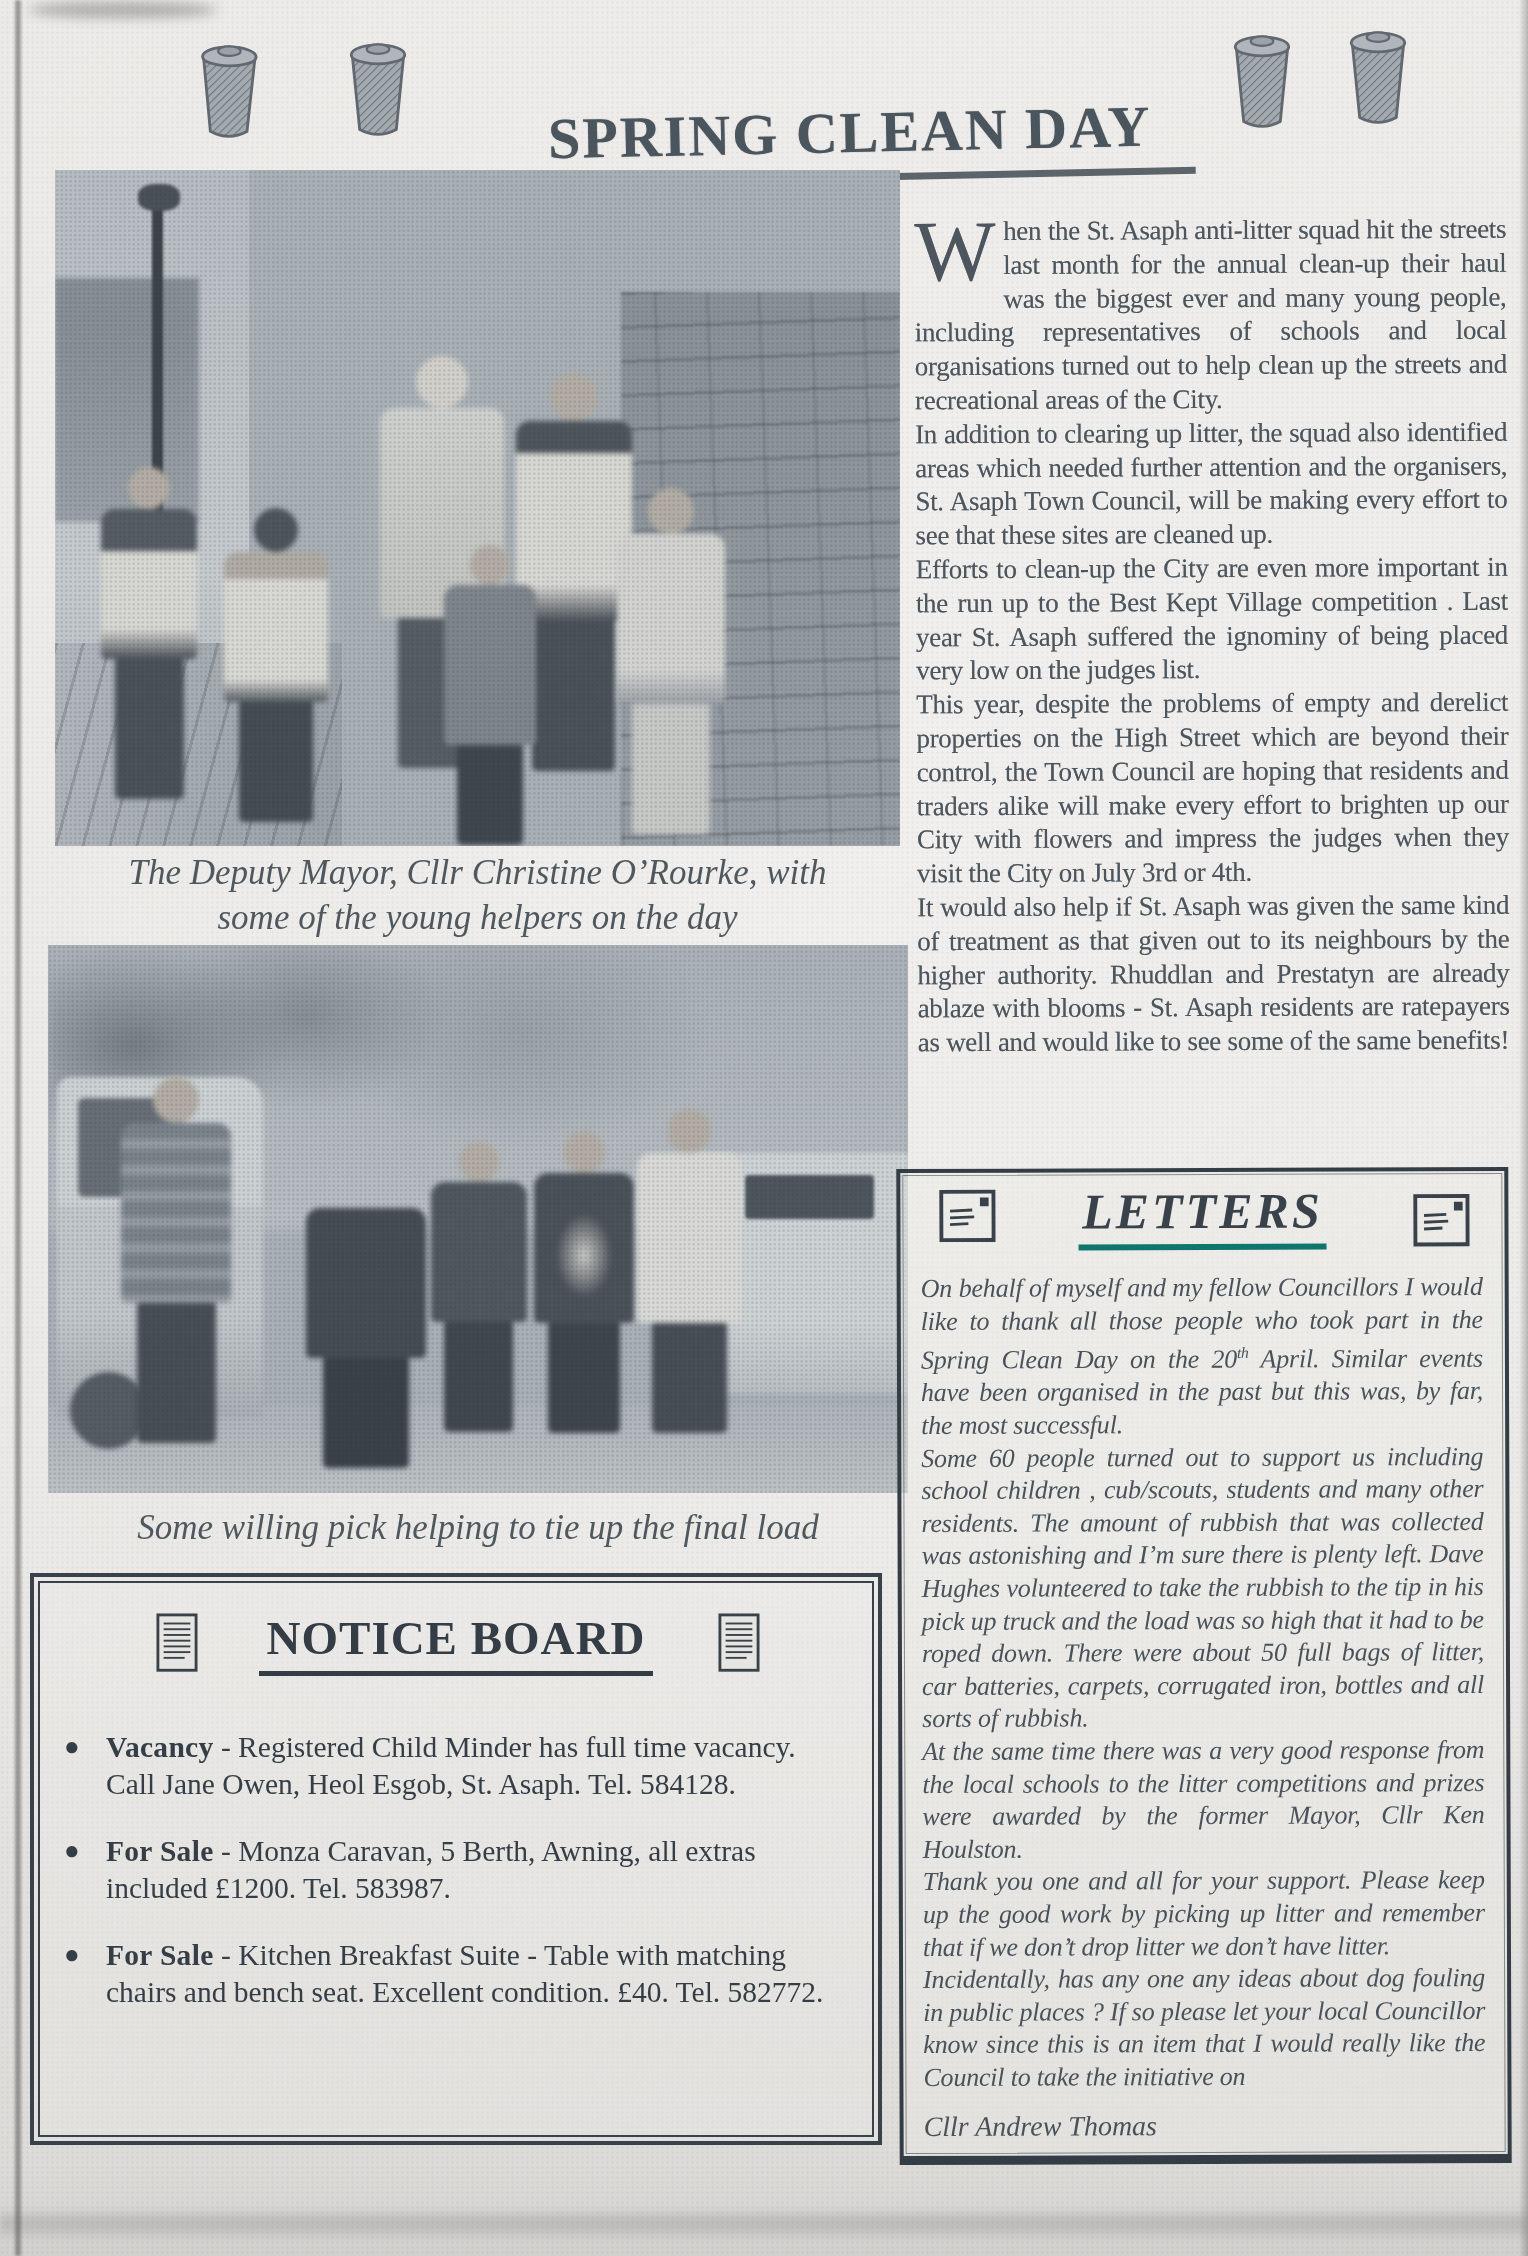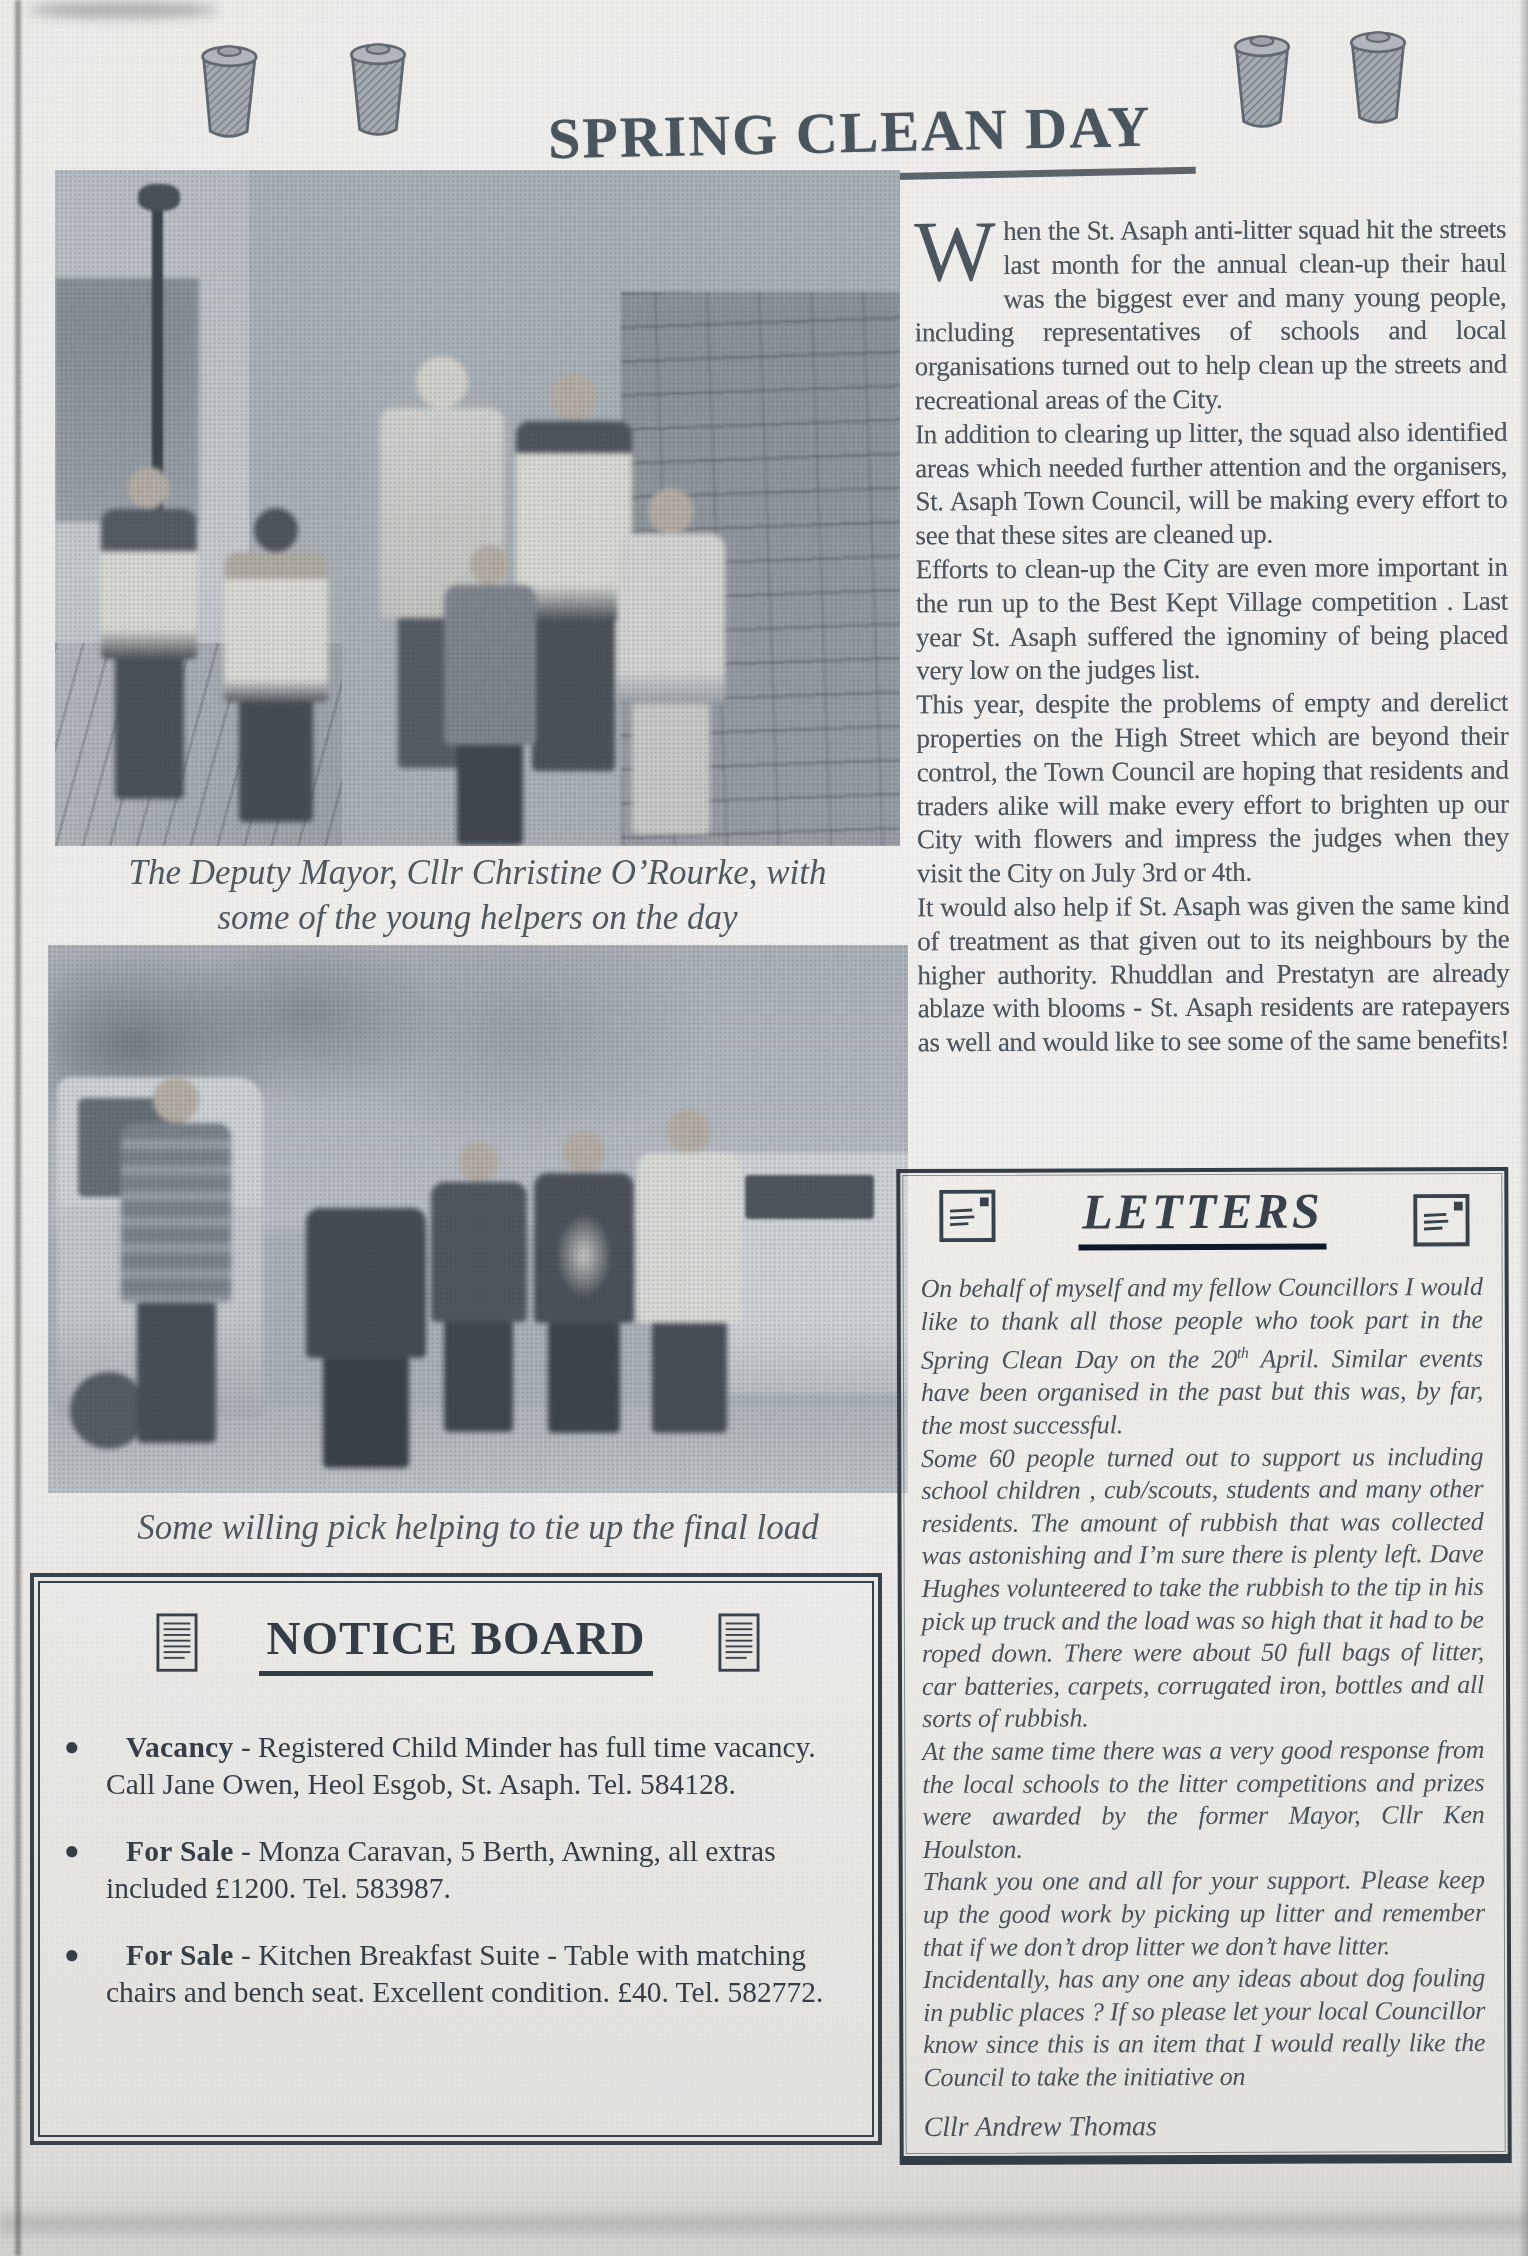--- a/index.html
+++ b/index.html
@@ -62,21 +62,21 @@
   #article p{margin:0;}
   .dropcap{float:left;font-size:86px;line-height:64px;padding:4px 8px 0 0;color:#4d565e;}
   
   #letters{position:absolute;left:898px;top:1168px;width:612px;height:996px;
     border:4px solid #343d45;border-bottom-width:9px;background:rgba(236,234,231,.4);
     box-sizing:border-box;transform:rotate(-.2deg);}
   #letters::before{content:"";position:absolute;inset:2px;border:1.5px solid rgba(52,61,69,.55);pointer-events:none;}
   .letters-head{position:relative;height:84px;margin-top:10px;}
   .letters-title{position:absolute;left:0;right:0;text-align:center;
     font-size:50px;font-weight:bold;font-style:italic;letter-spacing:3px;color:#39424a;}
-  .letters-title em{font-style:italic;border-bottom:6px solid #0f172a;padding:0 4px 4px;display:inline-block;}
+  .letters-title em{font-style:italic;border-bottom:6px solid #0f766e;padding:0 4px 4px;display:inline-block;}
   .mail-icon{position:absolute;width:58px;height:54px;top:6px;}
   #mail-l{left:38px;}
   #mail-r{right:34px;top:12px;}
   #letters-body{padding:6px 22px 0 20px;font-style:italic;font-size:26px;
     line-height:32.6px;letter-spacing:-.2px;text-align:justify;color:#49525a;}
   #letters-body p{margin:0;}
   #letters-sig{padding:16px 22px 0 20px;font-style:italic;font-size:28px;color:#49525a;}
   sup{font-size:.6em;}
   
   #notice{position:absolute;left:30px;top:1573px;width:852px;height:572px;
@@ -86,21 +86,21 @@
   .nb-title{position:absolute;left:0;right:0;text-align:center;
     font-size:47px;font-weight:bold;letter-spacing:1px;color:#343d46;}
   .nb-title span{border-bottom:5px solid #343d46;padding:0 8px 6px;display:inline-block;}
   .doc-icon{position:absolute;width:42px;height:62px;top:2px;}
   #doc-l{left:122px;}
   #doc-r{right:118px;}
   #nb-items{padding:8px 26px 0 30px;}
   .nb-item{position:relative;padding-left:42px;margin-bottom:30px;
     font-size:29.5px;line-height:37px;color:#353e47;}
   .nb-item .dot{position:absolute;left:0;top:-1px;font-size:26px;}
-  .nb-item b{letter-spacing:.3px;margin-left:20px;}
+  .nb-item b{letter-spacing:.3px;}
   #nb-footer{margin-top:38px;text-align:center;font-weight:bold;
     font-size:30.5px;letter-spacing:.4px;color:#343d46;}
 </style>
 </head>
 <body>
 
 <svg width="0" height="0" style="position:absolute">
   <defs>
     <pattern id="hatch" width="4" height="4" patternUnits="userSpaceOnUse" patternTransform="rotate(45)">
       <rect width="4" height="4" fill="#98a0a7"></rect>

